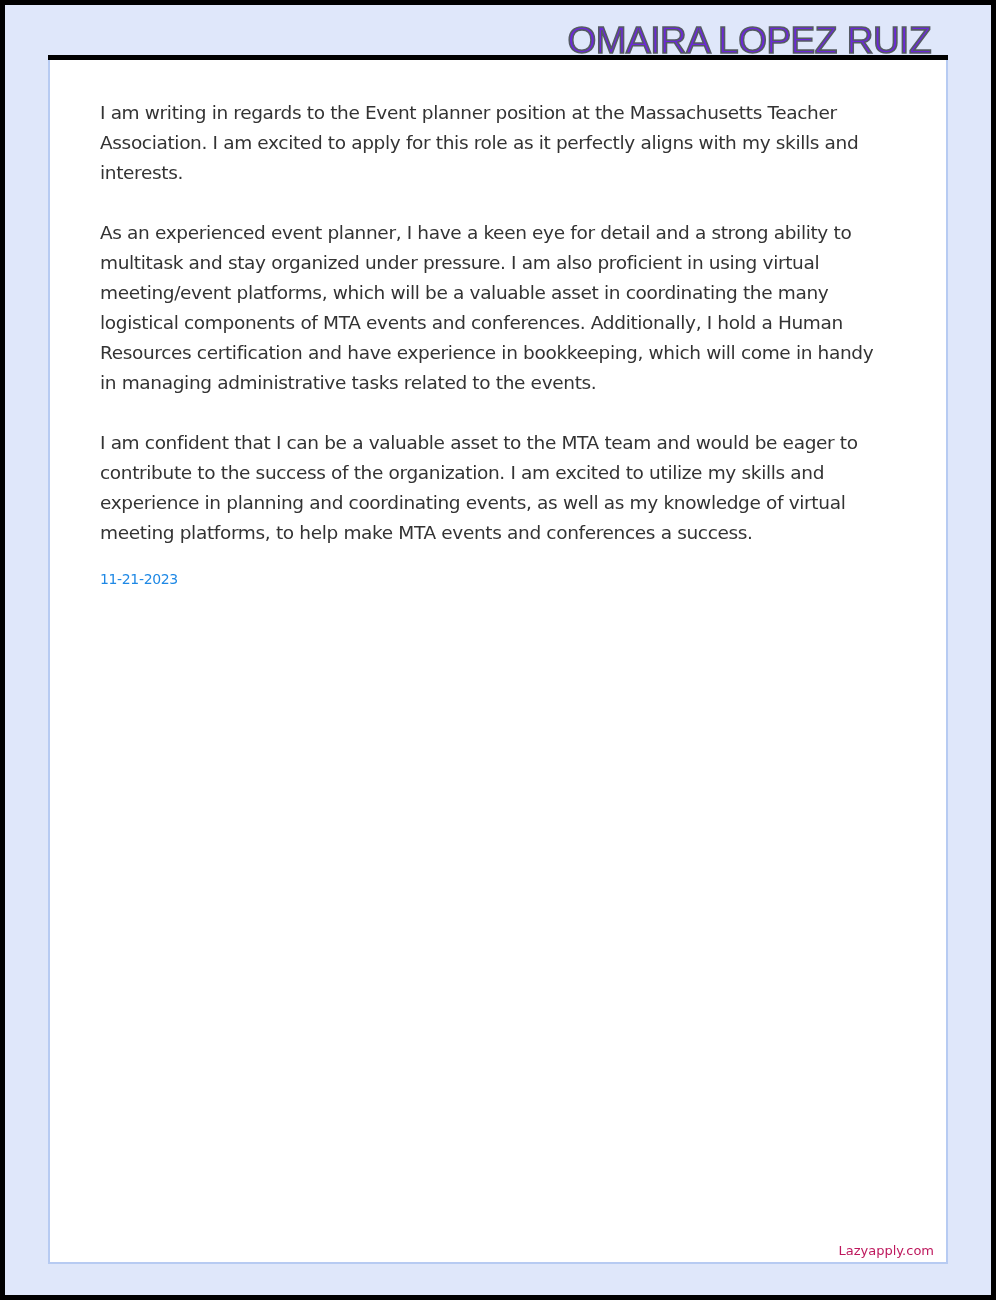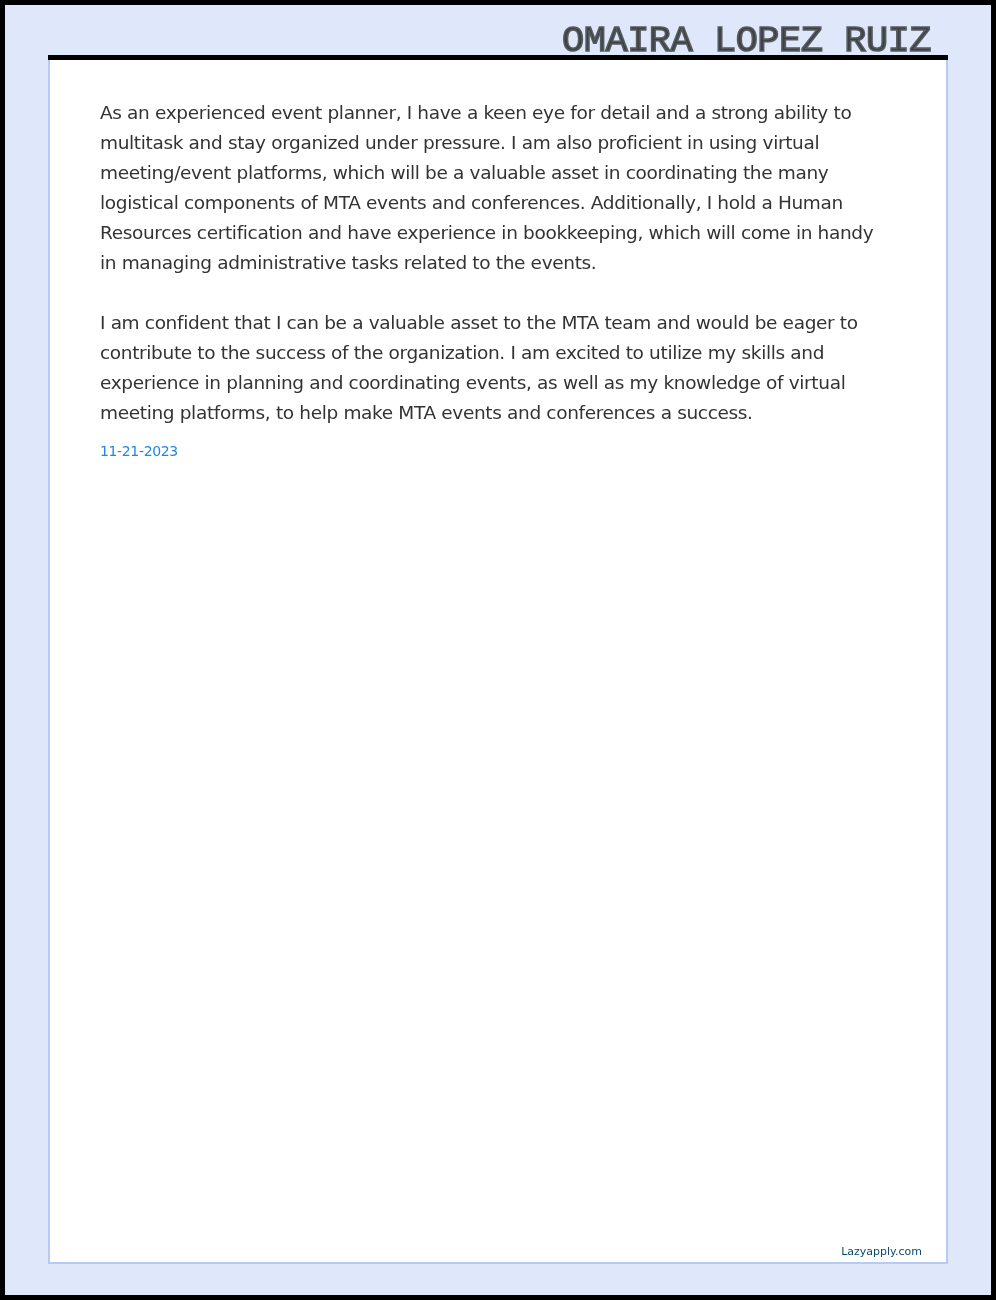--- a/index.html
+++ b/index.html
@@ -8,23 +8,23 @@
       background: #000;
       font-family: "DejaVu Sans", sans-serif;
     }
     .frame {
       position: absolute; left: 5px; top: 5px;
       width: 986px; height: 1290px;
       background: #dfe7fa;
     }
     .name {
       position: absolute; right: 60px; top: 14px;
-      font-family: Liberation Mono, monospace;
+      font-family: Liberation Sans, sans-serif;
       font-size: 37px; letter-spacing: -0.5px;
-      color: #404040;
+      color: #6d28d9;
       -webkit-text-stroke: 1.6px #555b63;
       line-height: 44px; white-space: nowrap;
     }
     .topbar {
       position: absolute; left: 43px; top: 50px;
       width: 900px; height: 5px; background: #000;
     }
     .card {
       position: absolute; left: 43px; top: 55px;
       width: 896px; height: 1202px;
@@ -32,34 +32,35 @@
       border-left: 2px solid #b7cbf2;
       border-right: 2px solid #b7cbf2;
       border-bottom: 2px solid #b7cbf2;
     }
     .body-text {
       position: absolute; left: 50px; top: 38px; width: 790px;
       font-size: 18.5px; line-height: 30px; color: #333;
       letter-spacing: -0.35px;
     }
     .body-text p { margin: 0 0 30px 0; }
-    .body-text p.last { margin-bottom: 8px; }
+    .body-text p.last { margin-bottom: 16px; }
     .date { color: #1e88e5; font-size: 14px; line-height: 30px; }
     .footer {
-      position: absolute; right: 24px; bottom: 4px;
-      font-size: 11px; color: #0c4a6e;
+      position: absolute; right: 12px; bottom: 4px;
+      font-size: 13px; color: #be185d;
     }
   </style>
 </head>
 <body>
 
 <div class="frame">
   <div class="name">OMAIRA LOPEZ RUIZ</div>
   <div class="topbar"></div>
   <div class="card">
     <div class="body-text">
+      <p>I am writing in regards to the Event planner position at the Massachusetts Teacher Association. I am excited to apply for this role as it perfectly aligns with my skills and interests.</p>
       <p>As an experienced event planner, I have a keen eye for detail and a strong ability to multitask and stay organized under pressure. I am also proficient in using virtual meeting/event platforms, which will be a valuable asset in coordinating the many logistical components of MTA events and conferences. Additionally, I hold a Human Resources certification and have experience in bookkeeping, which will come in handy in managing administrative tasks related to the events.</p>
       <p class="last">I am confident that I can be a valuable asset to the MTA team and would be eager to contribute to the success of the organization. I am excited to utilize my skills and experience in planning and coordinating events, as well as my knowledge of virtual meeting platforms, to help make MTA events and conferences a success.</p>
       <div class="date">11-21-2023</div>
     </div>
     <div class="footer">Lazyapply.com</div>
   </div>
 </div>
 
 </body></html>

